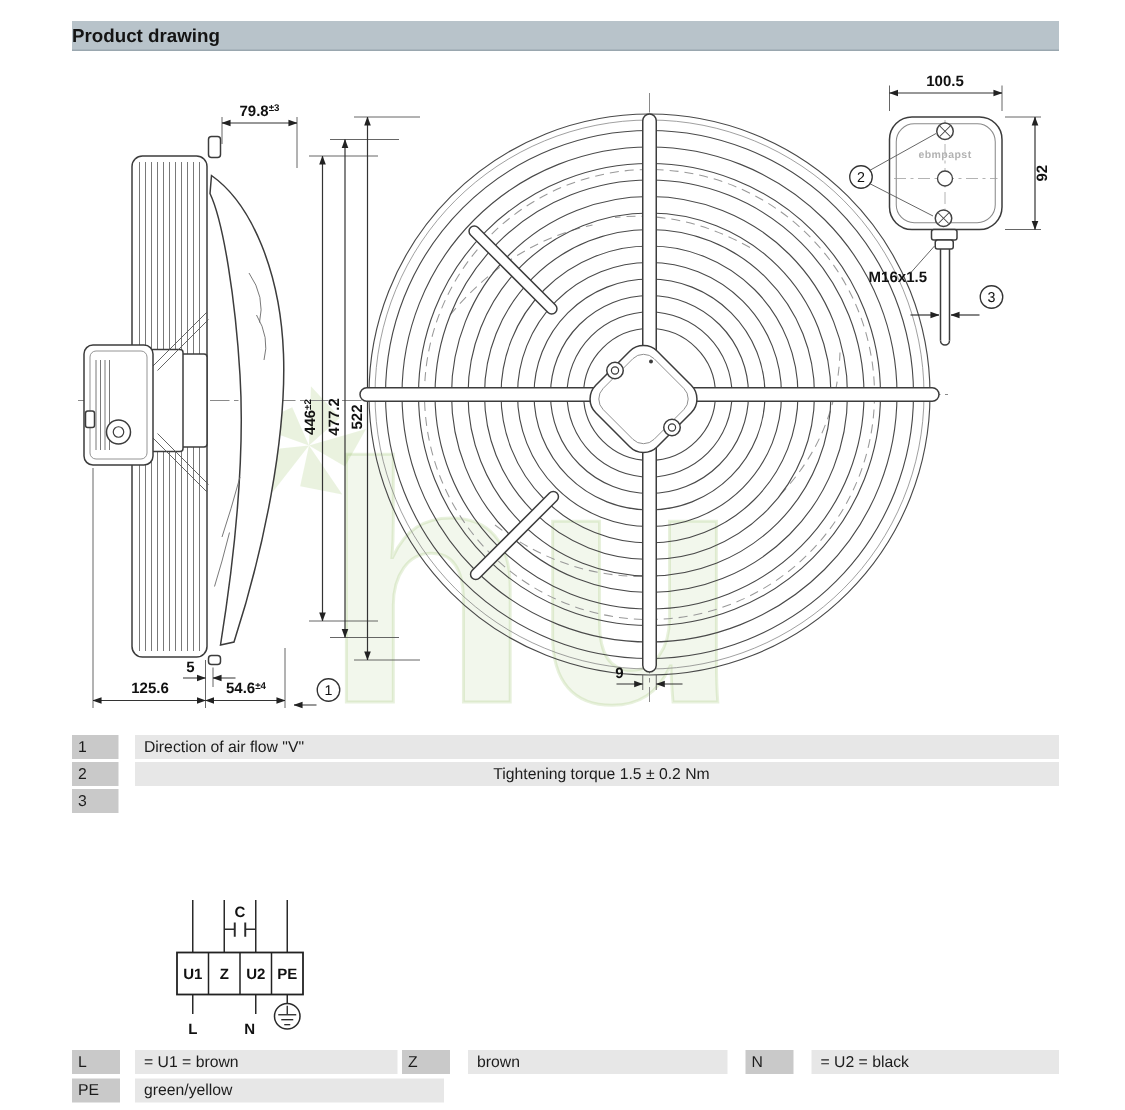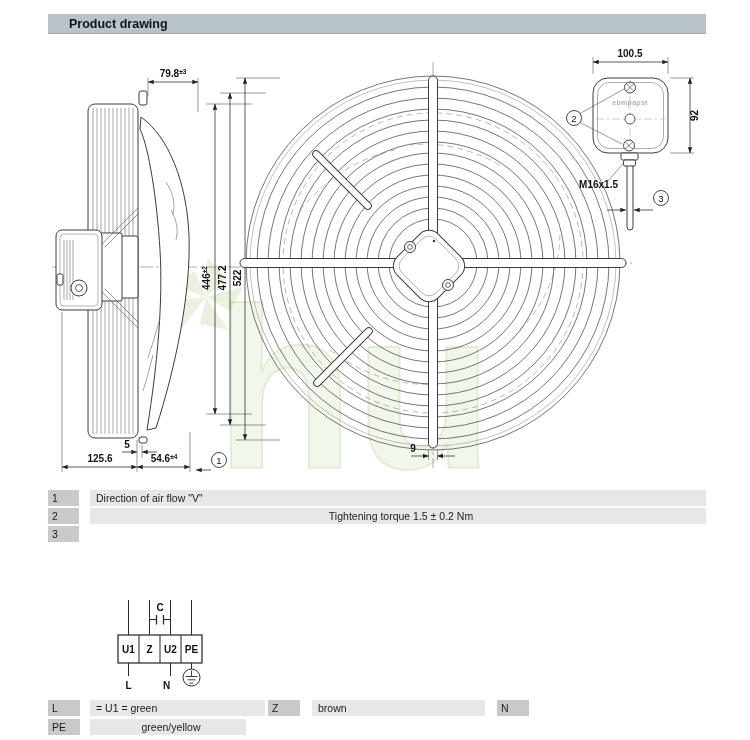--- a/index.html
+++ b/index.html
@@ -1,20 +1,20 @@
 <!DOCTYPE html>
 <html><head>
 <meta charset="utf-8">
 <style>
   html,body{margin:0;padding:0;background:#fff;}
   #page{position:relative;width:750px;height:740px;background:#fff;
         font-family:"Liberation Sans",sans-serif;color:#111;overflow:hidden;}
   .section-header{position:absolute;left:48px;width:658px;height:20px;
         background:#b8c3ca;border-bottom:1px solid #9aa7af;
-        font-size:12.5px;font-weight:bold;line-height:20px;padding-left:21px;
+        font-size:12.5px;font-weight:bold;line-height:20px;padding-left:0;
         box-sizing:border-box;color:#141414;}
   .trow{position:absolute;height:16px;font-size:10.5px;line-height:16px;color:#1c1c1c;}
   .tlabel{position:absolute;background:#c9c9c9;height:16px;padding-left:4px;box-sizing:border-box;}
   .tvalue{position:absolute;background:#e7e7e7;height:16px;padding-left:6px;box-sizing:border-box;white-space:nowrap;overflow:hidden;}
   svg{position:absolute;}
   .dimtxt{font-size:10px;font-weight:bold;fill:#111;}
   .suptxt{font-size:6.5px;font-weight:bold;fill:#111;}
   .callout{font-size:9.5px;fill:#111;}
   .ctxt{font-size:10px;font-weight:bold;fill:#111;}
   .logo{font-size:7px;font-weight:bold;fill:#b2b2b2;letter-spacing:.3px;}
@@ -291,24 +291,25 @@
       <line x1="191.5" y1="670.5" x2="191.5" y2="676" stroke-width="0.9"></line>
       <line x1="185.5" y1="676.5" x2="197.5" y2="676.5" stroke-width="0.9"></line>
       <line x1="187.5" y1="679.8" x2="195.5" y2="679.8" stroke-width="0.9"></line>
       <line x1="189.5" y1="683.1" x2="193.5" y2="683.1" stroke-width="0.9"></line>
     </g>
   </svg>
 
   <div>
     <div class="trow" style="top:700px;left:0;width:750px;">
       <div class="tlabel" style="left:48px;width:32px;">L</div>
-      <div class="tvalue" style="left:90px;width:175px;">= U1 = green</div>
+      <div class="tvalue" style="left:90px;width:175px;">= U1 = brown</div>
       <div class="tlabel" style="left:268px;width:32px;">Z</div>
       <div class="tvalue" style="left:312px;width:173px;">brown</div>
       <div class="tlabel" style="left:497px;width:32px;">N</div>
+      <div class="tvalue" style="left:541px;width:165px;">= U2 = black</div>
     </div>
     <div class="trow" style="top:719px;left:0;width:750px;">
       <div class="tlabel" style="left:48px;width:32px;">PE</div>
-      <div class="tvalue" style="left:90px;width:156px;text-align:center;">green/yellow</div>
+      <div class="tvalue" style="left:90px;width:206px;">green/yellow</div>
     </div>
   </div>
 
 </div>
 
 </body></html>

